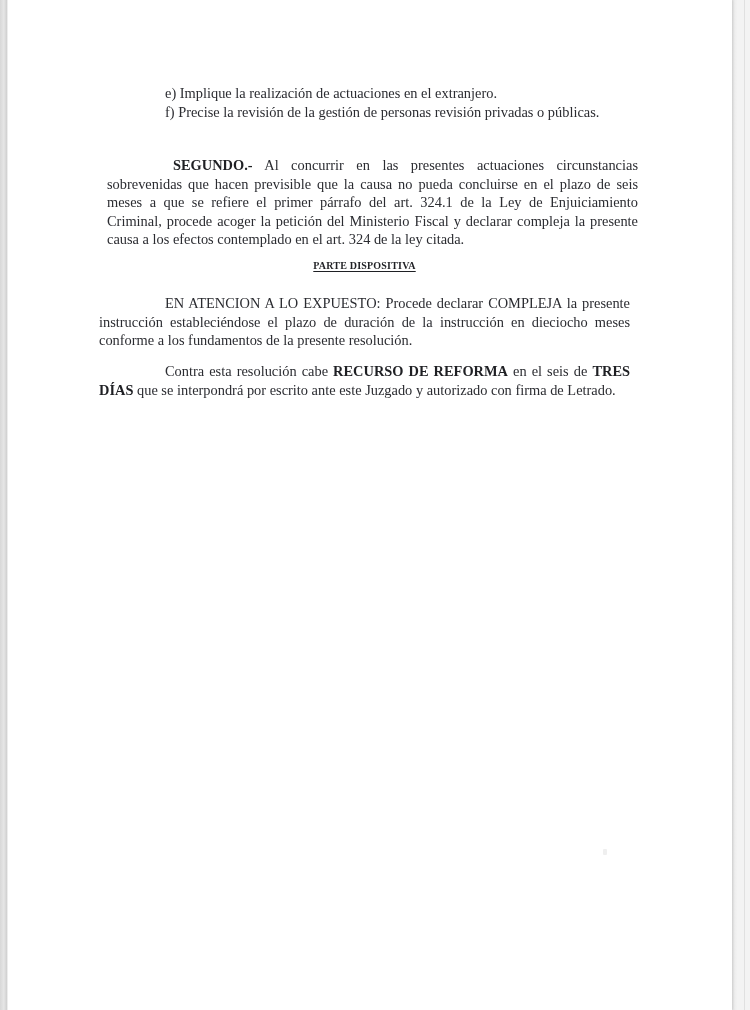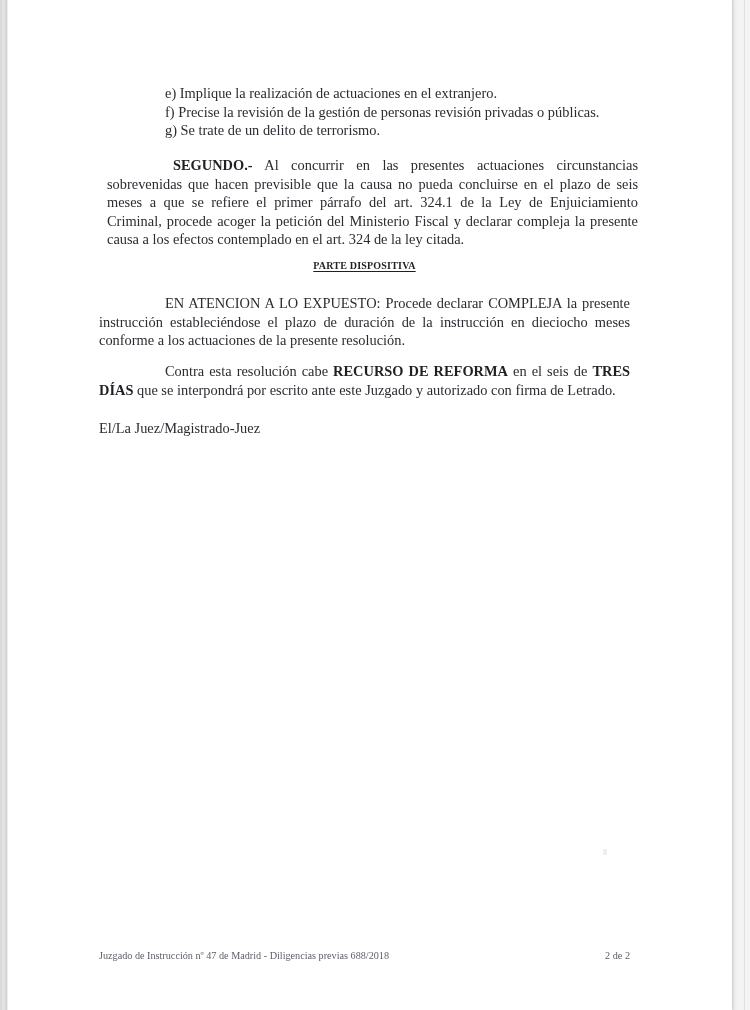--- a/index.html
+++ b/index.html
@@ -167,38 +167,32 @@
   <div class="edge-right-outer"></div>
   <div class="edge-right-hairline"></div>
 
   <div class="page-sheet">
 
     <div class="text-block">
 
       <div class="list-lines">
         <div class="list-line">e) Implique la realización de actuaciones en el extranjero.</div>
         <div class="list-line">f) Precise la revisión de la gestión de personas revisión privadas o públicas.</div>
-        <div class="list-line">g) Se trate de un delito de terrorismo.</div>
       </div>
 
       <p class="para para-indent para-segundo"><b class="bold">SEGUNDO.-</b><span> Al concurrir en las presentes actuaciones circunstancias sobrevenidas que hacen previsible que la causa no pueda concluirse en el plazo de seis meses a que se refiere el primer párrafo del art. 324.1 de la Ley de Enjuiciamiento Criminal, procede acoger la petición del Ministerio Fiscal y declarar compleja la presente causa a los efectos contemplado en el art. 324 de la ley citada.</span></p>
 
       <div class="heading-dispositiva"><span class="underlined">PARTE DISPOSITIVA</span></div>
 
-      <p class="para para-indent para-atencion"><span>EN ATENCION A LO EXPUESTO: Procede declarar COMPLEJA la presente instrucción estableciéndose el plazo de duración de la instrucción en dieciocho meses conforme a los actuaciones de la presente resolución.</span></p>
+      <p class="para para-indent para-atencion"><span>EN ATENCION A LO EXPUESTO: Procede declarar COMPLEJA la presente instrucción estableciéndose el plazo de duración de la instrucción en dieciocho meses conforme a los fundamentos de la presente resolución.</span></p>
 
       <p class="para para-indent para-recurso"><span>Contra esta resolución cabe </span><b class="bold">RECURSO DE REFORMA</b><span> en el seis de </span><b class="bold">TRES DÍAS</b><span> que se interpondrá por escrito ante este Juzgado y autorizado con firma de Letrado.</span></p>
 
       <div class="closing-lines">
-        <div class="closing-line">El/La Juez/Magistrado-Juez</div>
       </div>
 
     </div>
 
     <div class="scan-speck"></div>
 
-    <div class="footer">
-      <div class="footer-left">Juzgado de Instrucción nº 47 de Madrid - Diligencias previas 688/2018</div>
-      <div class="footer-right">2 de 2</div>
-    </div>
 
   </div>
 </div>
 
 </body></html>

